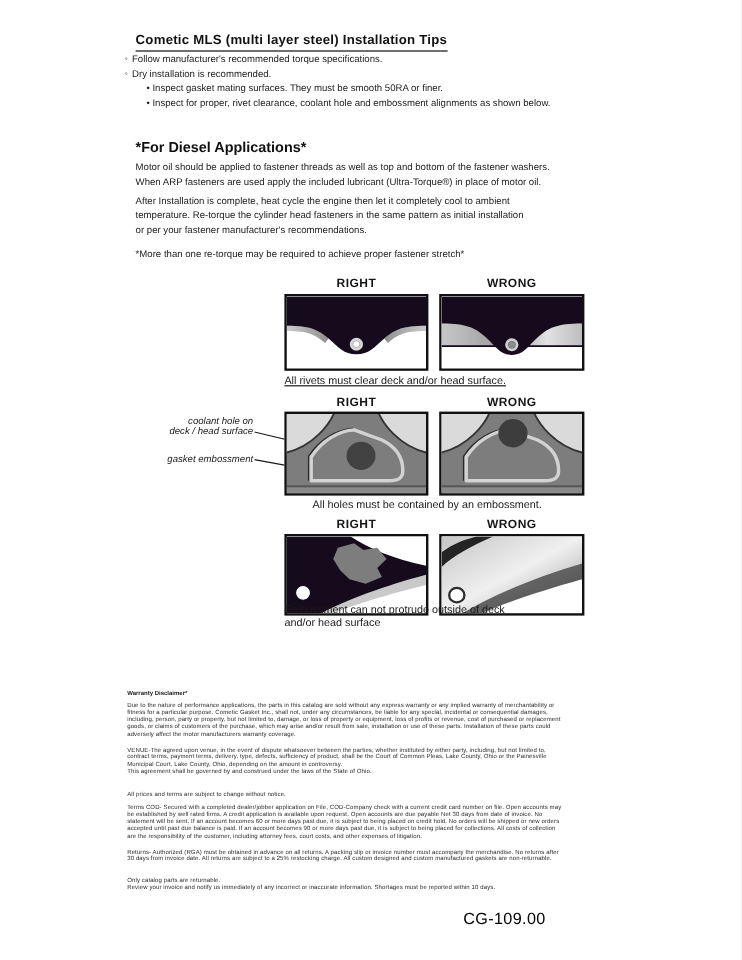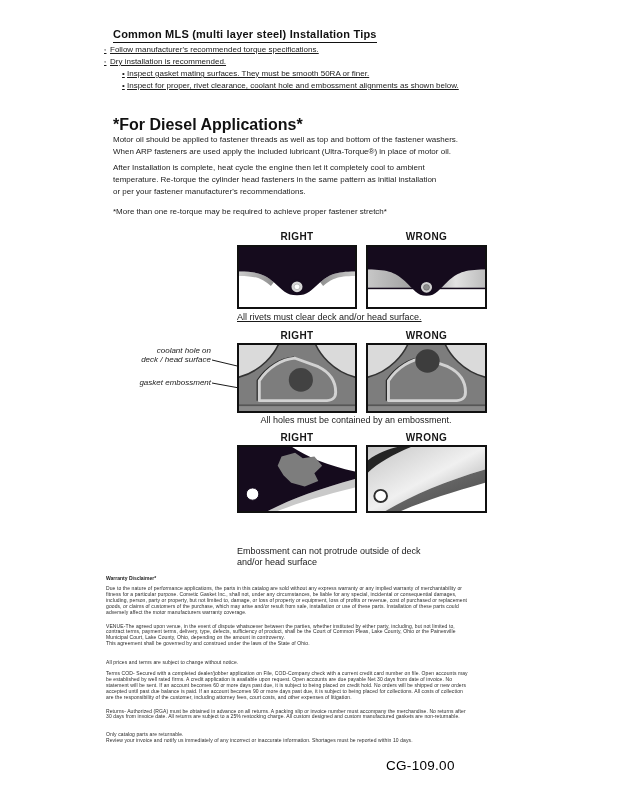--- a/index.html
+++ b/index.html
@@ -3,42 +3,42 @@
 <meta charset="utf-8">
 <style>
   html,body{margin:0;padding:0;background:#e8e8e8;}
   .page{position:relative;width:618px;height:800px;background:#ffffff;overflow:hidden;
         font-family:"Liberation Sans","DejaVu Sans",sans-serif;color:#1c1c1c;}
   .abs{position:absolute;}
   .pre{white-space:pre-line;}
   .title{font-size:11px;font-weight:bold;letter-spacing:.2px;
          border-bottom:1.6px solid #111;padding-bottom:2px;color:#111;}
   .bullets{font-size:8px;line-height:12px;color:#1c1c1c;}
-  .b-row{display:flex;align-items:flex-start;text-decoration:underline;}
+  .b-row{display:flex;align-items:flex-start;}
   .b-row .mk{width:6px;flex:0 0 6px;font-size:7px;}
   .b-row.sub{padding-left:18px;}
   .b-row.sub .mk{width:5px;flex:0 0 5px;font-size:8px;}
-  .h2{font-size:16px;font-weight:bold;color:#111;}
+  .h2{font-size:12px;font-weight:bold;color:#111;}
   .body-p{font-size:8px;line-height:12px;}
   .fig-label{font-size:10px;font-weight:bold;letter-spacing:.4px;text-align:center;color:#161616;}
   .fig-box{border:2px solid #101010;box-sizing:border-box;background:#fff;}
   .fig-box svg{display:block;width:100%;height:100%;}
   .caption{font-size:9px;line-height:10.5px;color:#1a1a1a;}
   .anno{font-size:8px;line-height:9px;text-align:right;color:#1a1a1a;font-style:italic;}
   .fineprint{font-size:5px;line-height:5.9px;color:#2a2a2a;letter-spacing:.1px;}
   .fp-head{font-size:5px;font-weight:bold;color:#222;}
   .doccode{font-size:13.5px;color:#000000;letter-spacing:.3px;}
 </style>
 </head>
 <body>
 
 <div class="page">
 
   <div class="abs" style="left:113px;top:24px;">
-    <span class="title">Common MLS (multi layer steel) Installation Tips</span>
+    <span class="title">Cometic MLS (multi layer steel) Installation Tips</span>
   </div>
 
   <div class="abs bullets" style="left:104px;top:44px;width:440px;">
     <div class="b-row">
       <span class="mk">◦</span>
       <span>Follow manufacturer's recommended torque specifications.</span>
     </div>
     <div class="b-row">
       <span class="mk">◦</span>
       <span>Dry installation is recommended.</span>
@@ -173,21 +173,21 @@
         </linearGradient>
       </defs>
       <rect x="0" y="0" width="120" height="68" fill="#ffffff"></rect>
       <path d="M0,0 H120 V24 C80,36 44,52 18,68 L0,68 Z" fill="url(#gs1)"></path>
       <path d="M18,68 C44,52 80,36 120,24 L120,38 C86,48 56,58 34,68 Z" fill="url(#gs2)"></path>
       <path d="M44,0 C26,8 10,17 0,27 L0,14 C10,6 22,2 30,0 Z" fill="#242424"></path>
       <circle cx="13" cy="52" r="6.5" fill="#ffffff" stroke="#2e2e2e" stroke-width="2"></circle>
     </svg>
   </div>
 
-  <div class="abs caption pre" style="left:237px;top:546px;width:260px;">Embossment can not protrude outside of deck
+  <div class="abs caption pre" style="left:237px;top:503px;width:260px;">Embossment can not protrude outside of deck
 and/or head surface</div>
 
   <div class="abs fp-head" style="left:106px;top:575px;">Warranty Disclaimer*</div>
   <div class="abs fineprint pre" style="left:106px;top:586px;width:414px;">Due to the nature of performance applications, the parts in this catalog are sold without any express warranty or any implied warranty of merchantability or
 fitness for a particular purpose.  Cometic Gasket Inc., shall not, under any circumstances, be liable for any special, incidental or consequential damages,
 including, person, party or property, but not limited to, damage, or loss of property or equipment, loss of profits or revenue, cost of purchased or replacement
 goods, or claims of customers of the purchase, which may arise and/or result from sale, installation or use of these parts.  Installation of these parts could
 adversely affect the motor manufacturers warranty coverage.</div>
   <div class="abs fineprint pre" style="left:106px;top:623.5px;width:414px;">VENUE-The agreed upon venue, in the event of dispute whatsoever between the parties, whether instituted by either party, including, but not limited to,
 contract terms, payment terms, delivery, type, defects, sufficiency of product, shall be the Court of Common Pleas, Lake County, Ohio or the Painesville

